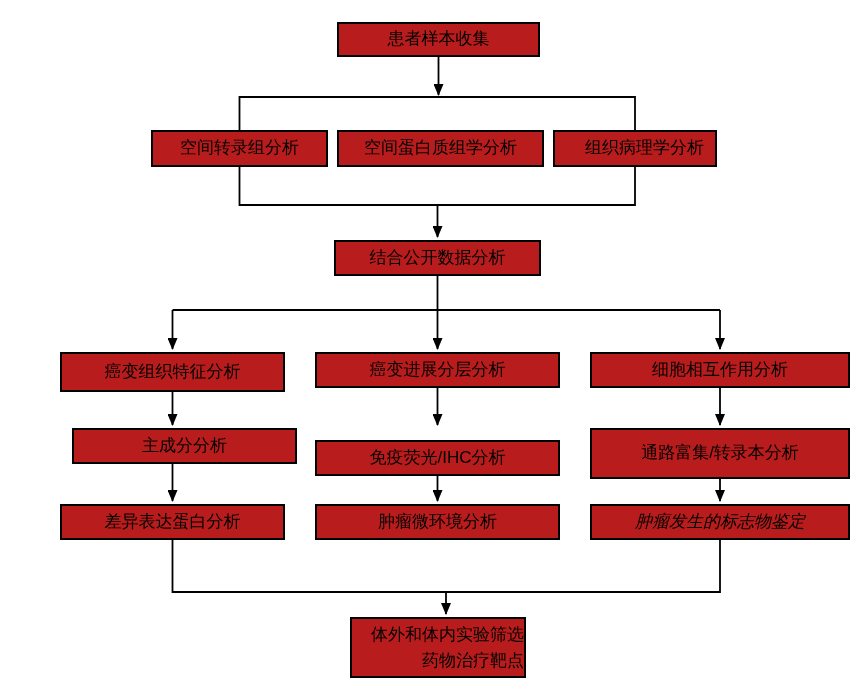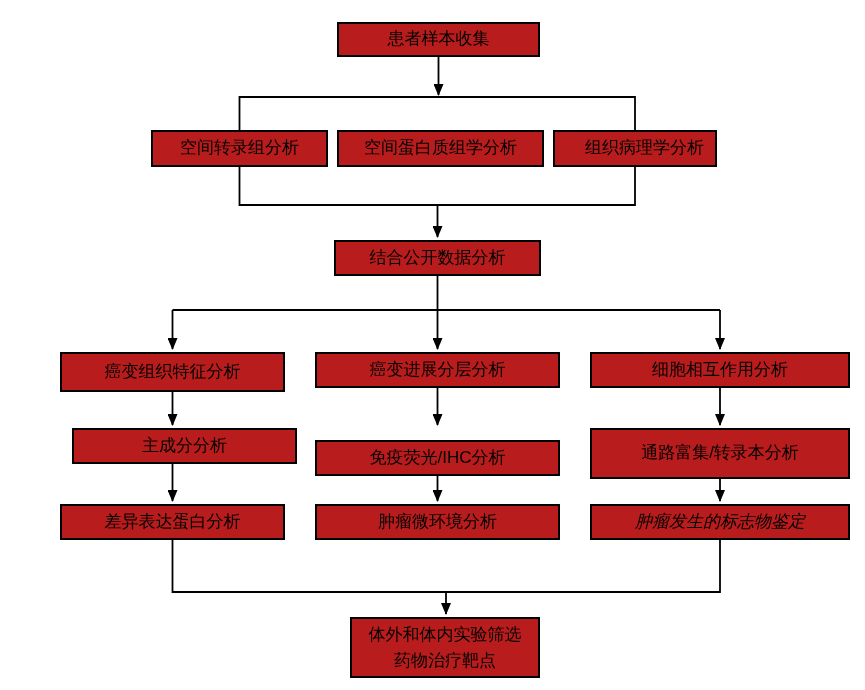--- a/index.html
+++ b/index.html
@@ -51,21 +51,21 @@
   .n-c3r1         { left: 590px; top: 352px; width: 260px; height: 36px; }
   
   .n-c1r2         { left: 72px;  top: 428px; width: 225px; height: 36px; }
   .n-c2r2         { left: 315px; top: 428px; width: 245px; height: 36px; margin-top: 12px; }
   .n-c3r2         { left: 590px; top: 428px; width: 260px; height: 51px; }
   
   .n-c1r3         { left: 60px;  top: 504px; width: 225px; height: 36px; }
   .n-c2r3         { left: 315px; top: 504px; width: 245px; height: 36px; }
   .n-c3r3         { left: 590px; top: 504px; width: 260px; height: 36px; font-style: italic; }
   
-  .n-final        { left: 350px; top: 617px; width: 190px; height: 61px; line-height: 1.5; }
+  .n-final        { left: 350px; top: 617px; width: 176px; height: 61px; line-height: 1.5; align-items: flex-end; }
 </style>
 </head>
 <body>
 
 <div class="canvas">
 
   <svg class="connectors" viewBox="0 0 865 690" xmlns="http://www.w3.org/2000/svg">
     <defs>
       <marker id="arrow" viewBox="0 0 12 10" refX="11" refY="5" markerWidth="12" markerHeight="10" orient="auto" markerUnits="userSpaceOnUse">
         <path d="M0 0 L12 5 L0 10 Z" fill="#000000"></path>

